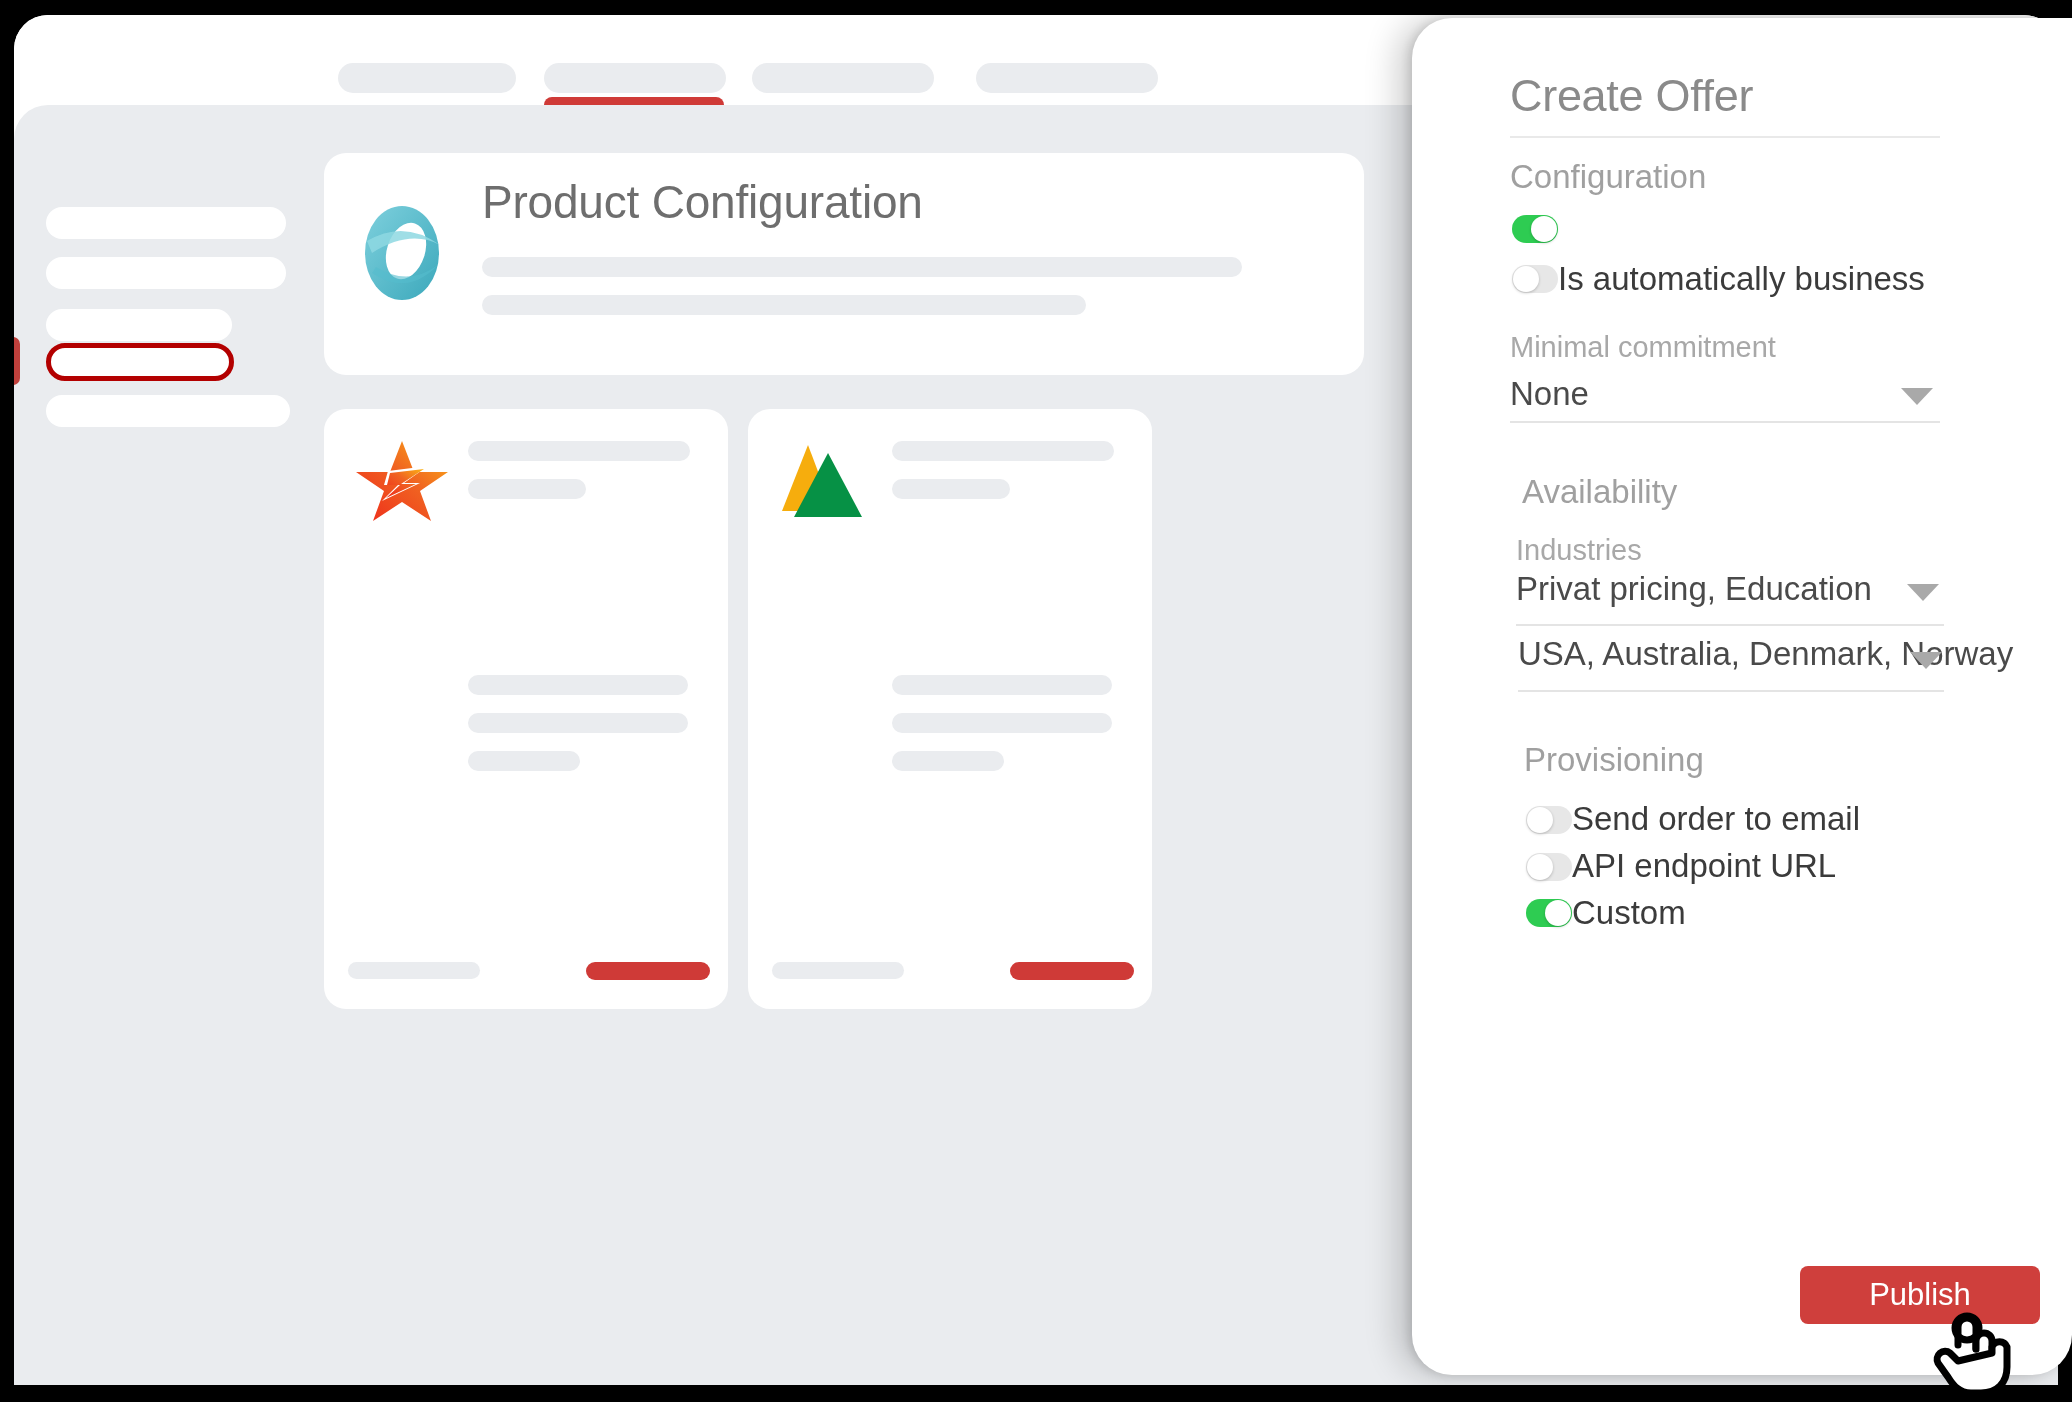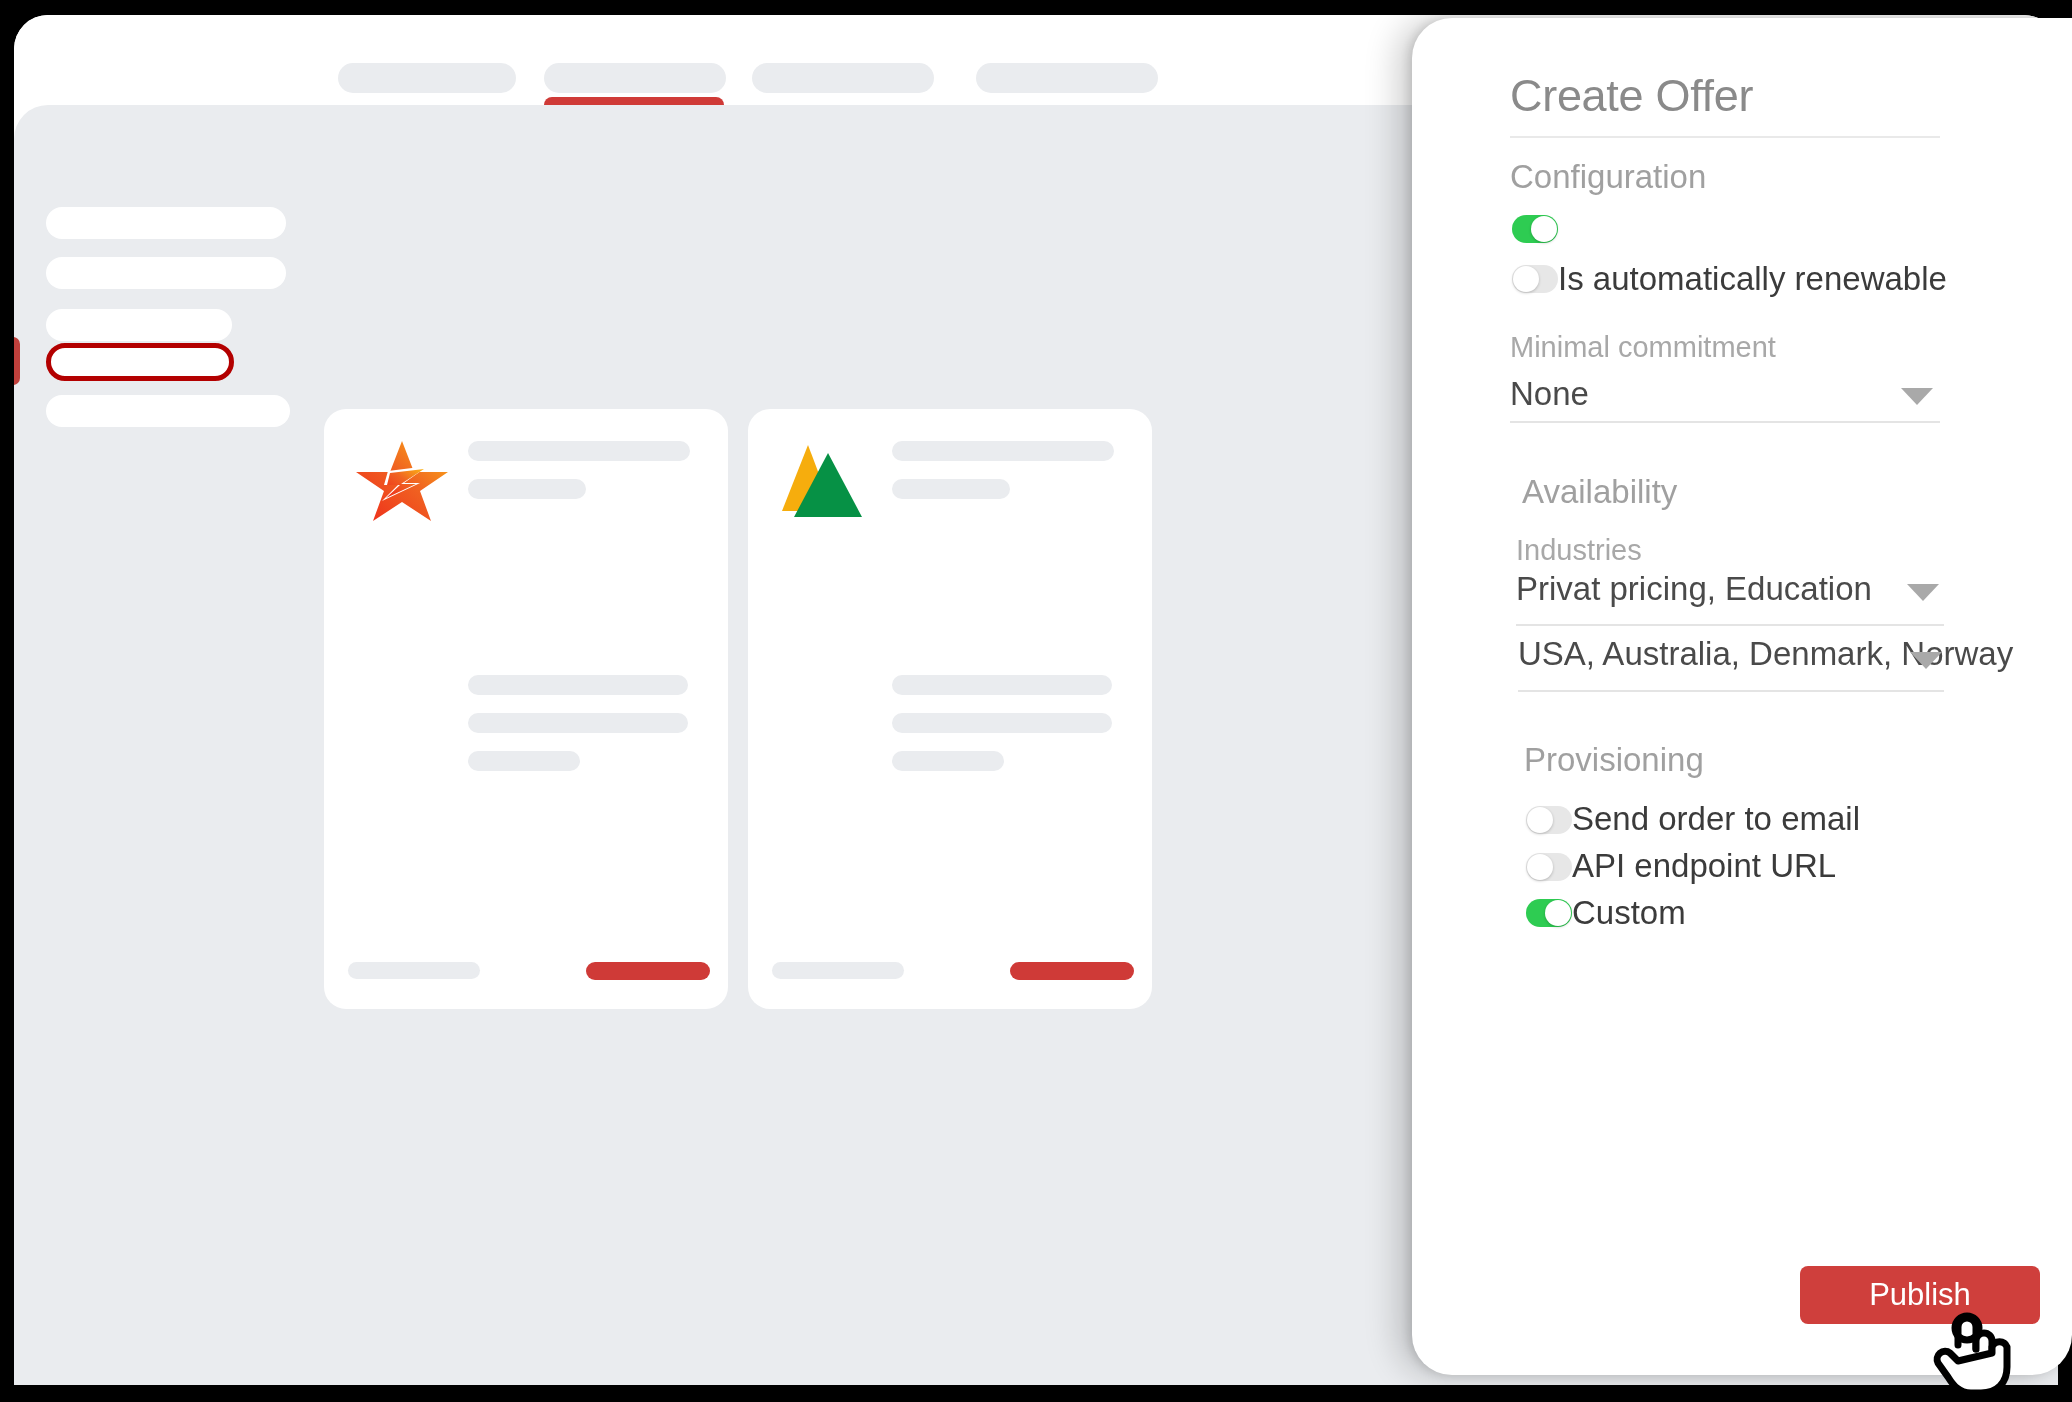--- a/index.html
+++ b/index.html
@@ -279,20 +279,40 @@
         <div class="side-item" style="left:32px; top:102px; width:240px;"></div>
         <div class="side-item" style="left:32px; top:152px; width:240px;"></div>
         <div class="side-item" style="left:32px; top:204px; width:186px;"></div>
         <div class="side-rail" style="top:232px;"></div>
         <div class="side-item sel" style="left:32px; top:238px; width:188px; height:38px;"></div>
         <div class="side-item" style="left:32px; top:290px; width:244px;"></div>
       </div>
 
       <div class="main-area">
 
+        <div class="card" style="left:14px; top:48px; width:1040px; height:222px;">
+
+          <span class="logo" style="left:28px; top:48px;">
+            <svg width="100" height="104" viewBox="0 0 100 104">
+              <defs>
+                <linearGradient id="gring" x1="0" y1="0" x2="1" y2="1">
+                  <stop offset="0%" stop-color="#7ed0dd"></stop>
+                  <stop offset="100%" stop-color="#3ba8bb"></stop>
+                </linearGradient>
+              </defs>
+              <ellipse cx="50" cy="52" rx="37" ry="47" fill="url(#gring)"></ellipse>
+              <ellipse cx="54" cy="50" rx="19" ry="29" fill="#ffffff" transform="rotate(18 54 50)"></ellipse>
+              <path d="M15 40 Q52 18 88 44 Q58 28 20 52 Z" fill="#8ed8e2" opacity="0.85"></path>
+              <path d="M20 72 Q55 96 86 64 Q56 86 24 66 Z" fill="#55bccd" opacity="0.6"></path>
+            </svg>
+          </span>
+          <div class="hero-title" style="left:158px; top:22px;">Product Configuration</div>
+          <div class="ph" style="left:158px; top:104px; width:760px;"></div>
+          <div class="ph" style="left:158px; top:142px; width:604px;"></div>
+        </div>
 
         <div class="card" style="left:14px; top:304px; width:404px; height:600px;">
           <span class="logo" style="left:30px; top:30px;">
             <svg width="96" height="82" viewBox="0 0 96 82">
               <defs>
                 <linearGradient id="gstar" x1="0" y1="1" x2="1" y2="0">
                   <stop offset="0%" stop-color="#ee2a1b"></stop>
                   <stop offset="55%" stop-color="#f06321"></stop>
                   <stop offset="100%" stop-color="#fbb415"></stop>
                 </linearGradient>
@@ -339,21 +359,21 @@
 
       <div class="section-head" style="left:98px; top:140px;">Configuration</div>
 
       <div class="toggle on" style="left:100px; top:197px;">
         <span class="knob"></span>
       </div>
 
       <div class="toggle" style="left:100px; top:247px;">
         <span class="knob"></span>
       </div>
-      <div class="toggle-label" style="left:146px; top:242px;">Is automatically renewable</div>
+      <div class="toggle-label" style="left:146px; top:242px;">Is automatically business</div>
 
       <div class="field-label" style="left:98px; top:313px;">Minimal commitment</div>
       <div class="field-value" style="left:98px; top:357px;">None</div>
       <span class="caret" style="left:489px; top:370px;"></span>
       <div class="field-underline" style="left:98px; top:403px; width:430px;"></div>
 
       <div class="section-head" style="left:110px; top:455px;">Availability</div>
 
       <div class="field-label" style="left:104px; top:516px;">Industries</div>
       <div class="field-value" style="left:104px; top:552px;">Privat pricing, Education</div>

